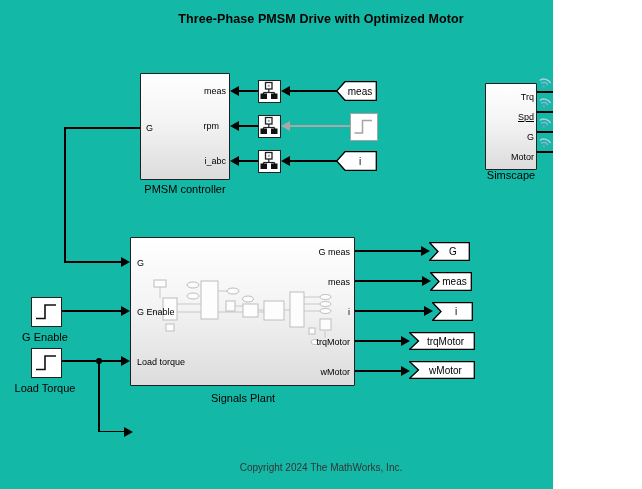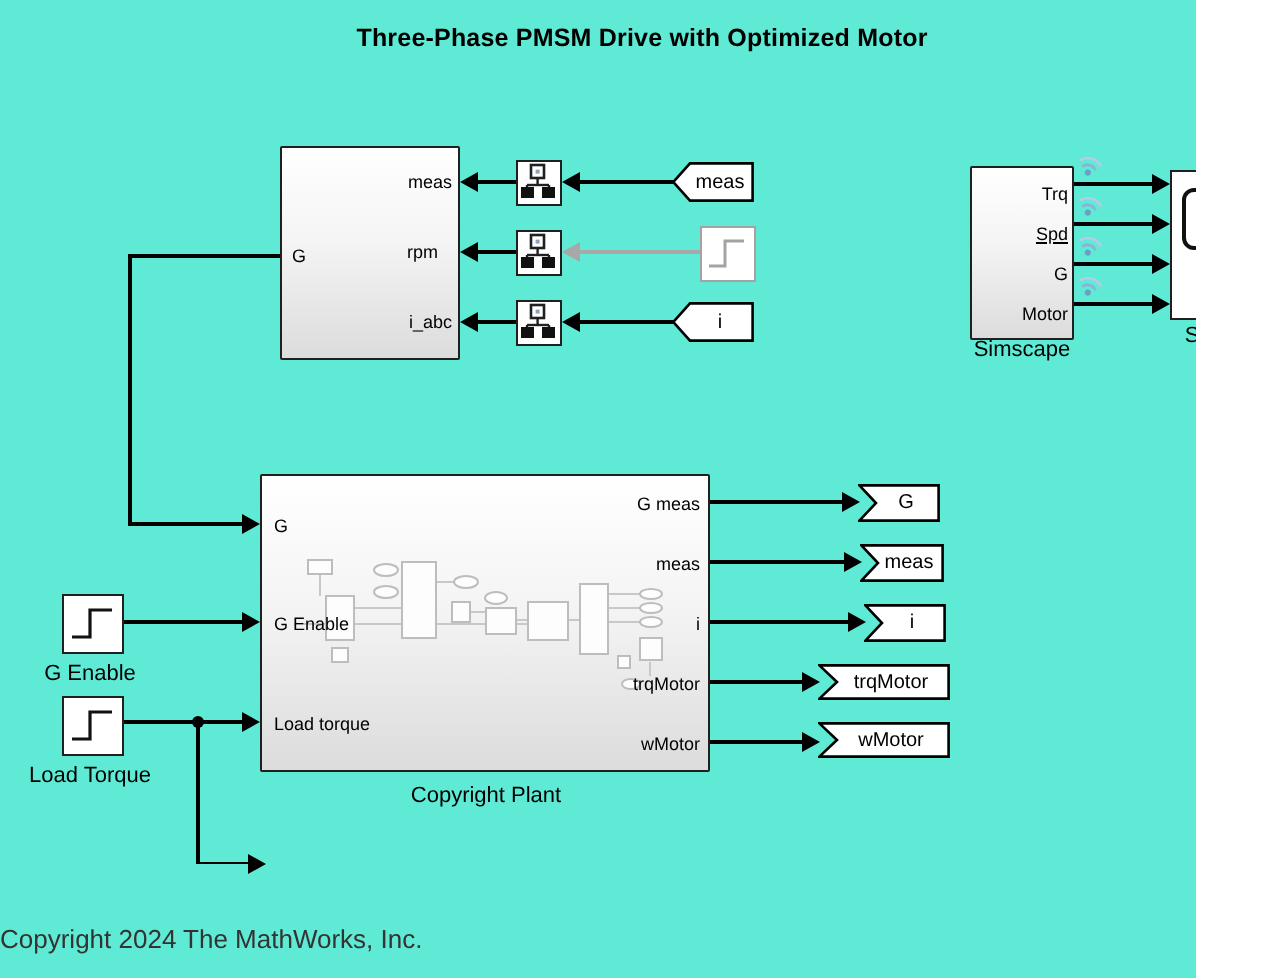--- a/index.html
+++ b/index.html
@@ -1,23 +1,23 @@
 <!DOCTYPE html>
 <html><head>
 <meta charset="utf-8">
 <style>
   html,body{margin:0;padding:0;background:#fff;}
   #canvas{
-    position:relative;width:598px;height:489px;background:#5eead4;overflow:hidden;
+    position:relative;width:553px;height:489px;background:#14b8a6;overflow:hidden;
     font-family:"Liberation Sans","DejaVu Sans",sans-serif;color:#000;
   }
   .title{position:absolute;left:0;top:12px;width:642px;text-align:center;
     font-size:12.5px;font-weight:bold;letter-spacing:0.1px;}
-  .copyright{position:absolute;left:0;top:462px;width:642px;text-align:left;
-    font-size:13px;color:#333;}
+  .copyright{position:absolute;left:0;top:462px;width:642px;text-align:center;
+    font-size:10px;color:#333;}
   
   .blk{position:absolute;border:1.4px solid #202020;border-radius:1px;
     background:linear-gradient(180deg,#ffffff 0%,#f4f4f4 45%,#dcdcdc 100%);
     box-sizing:border-box;}
   .blk-label{position:absolute;font-size:11px;text-align:center;white-space:nowrap;}
   .port{position:absolute;font-size:9px;white-space:nowrap;transform:translateY(-50%);}
   .port.r{transform:translate(-100%,-50%);}
   
   .stepblk{position:absolute;border:1.4px solid #202020;background:#fff;box-sizing:border-box;}
   .stepblk.gray{border-color:#a3a3a3;}
@@ -49,20 +49,21 @@
 
   <div class="title">Three-Phase PMSM Drive with Optimized Motor</div>
   <div class="copyright">Copyright 2024 The MathWorks, Inc.</div>
 
   <div class="blk" style="left:140px;top:73px;width:90px;height:107px;">
     <div class="port" style="left:5px;top:54px;">G</div>
     <div class="port r" style="left:85px;top:17px;">meas</div>
     <div class="port r" style="left:78px;top:52px;">rpm</div>
     <div class="port r" style="left:85px;top:87px;">i_abc</div>
   </div>
+  <div class="blk-label" style="left:115px;top:183px;width:140px;">PMSM controller</div>
 
   <div class="conv" style="left:258px;top:80px;">
     <svg width="20" height="20" viewBox="0 0 20 20">
       <line x1="9.8" y1="8" x2="9.8" y2="12" stroke="#202020" stroke-width="1.2"></line>
       <line x1="4.5" y1="11.5" x2="15.5" y2="11.5" stroke="#202020" stroke-width="1.2"></line>
       <line x1="4.5" y1="11.5" x2="4.5" y2="13" stroke="#202020" stroke-width="1.2"></line>
       <line x1="15.5" y1="11.5" x2="15.5" y2="13" stroke="#202020" stroke-width="1.2"></line>
       <rect x="6.5" y="1.5" width="6.5" height="6.5" fill="#fff" stroke="#202020" stroke-width="1.3"></rect>
       <rect x="8.8" y="3.8" width="2" height="2" fill="#8fa3b8"></rect>
       <rect x="1.5" y="12.5" width="6.5" height="5.5" fill="#111"></rect>
@@ -228,21 +229,21 @@
     </div>
     <div class="port" style="left:6px;top:25px;">G</div>
     <div class="port" style="left:6px;top:74px;">G Enable</div>
     <div class="port" style="left:6px;top:124px;">Load torque</div>
     <div class="port r" style="left:219px;top:14px;">G meas</div>
     <div class="port r" style="left:219px;top:44px;">meas</div>
     <div class="port r" style="left:219px;top:74px;">i</div>
     <div class="port r" style="left:219px;top:104px;">trqMotor</div>
     <div class="port r" style="left:219px;top:134px;">wMotor</div>
   </div>
-  <div class="blk-label" style="left:173px;top:392px;width:140px;">Copyright Plant</div>
+  <div class="blk-label" style="left:173px;top:392px;width:140px;">Signals Plant</div>
 
   <div class="wire-h" style="left:64px;top:127.2px;width:76px;"></div>
   <div class="wire-v" style="left:64px;top:127.2px;height:135px;"></div>
   <div class="wire-h" style="left:64px;top:261.2px;width:58px;"></div>
   <div class="arr-r" style="left:121px;top:257px;"></div>
 
   <div class="stepblk" style="left:31px;top:297px;width:31px;height:30px;">
     <svg width="28" height="27" viewBox="0 0 28 27">
       <polyline points="4,20.5 13,20.5 13,7 24,7" fill="none" stroke="#111" stroke-width="1.6"></polyline>
     </svg>

